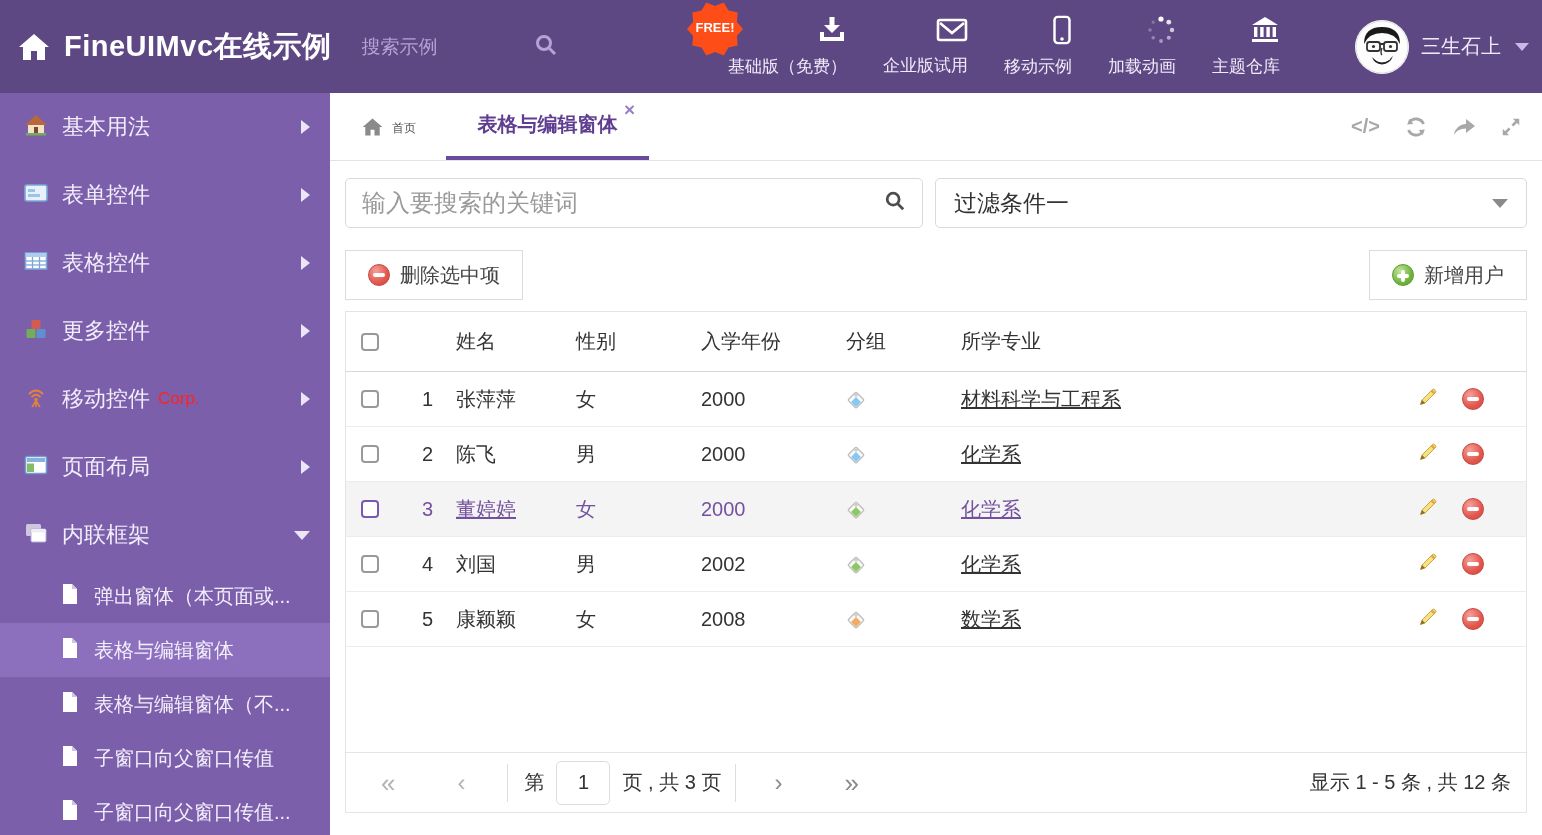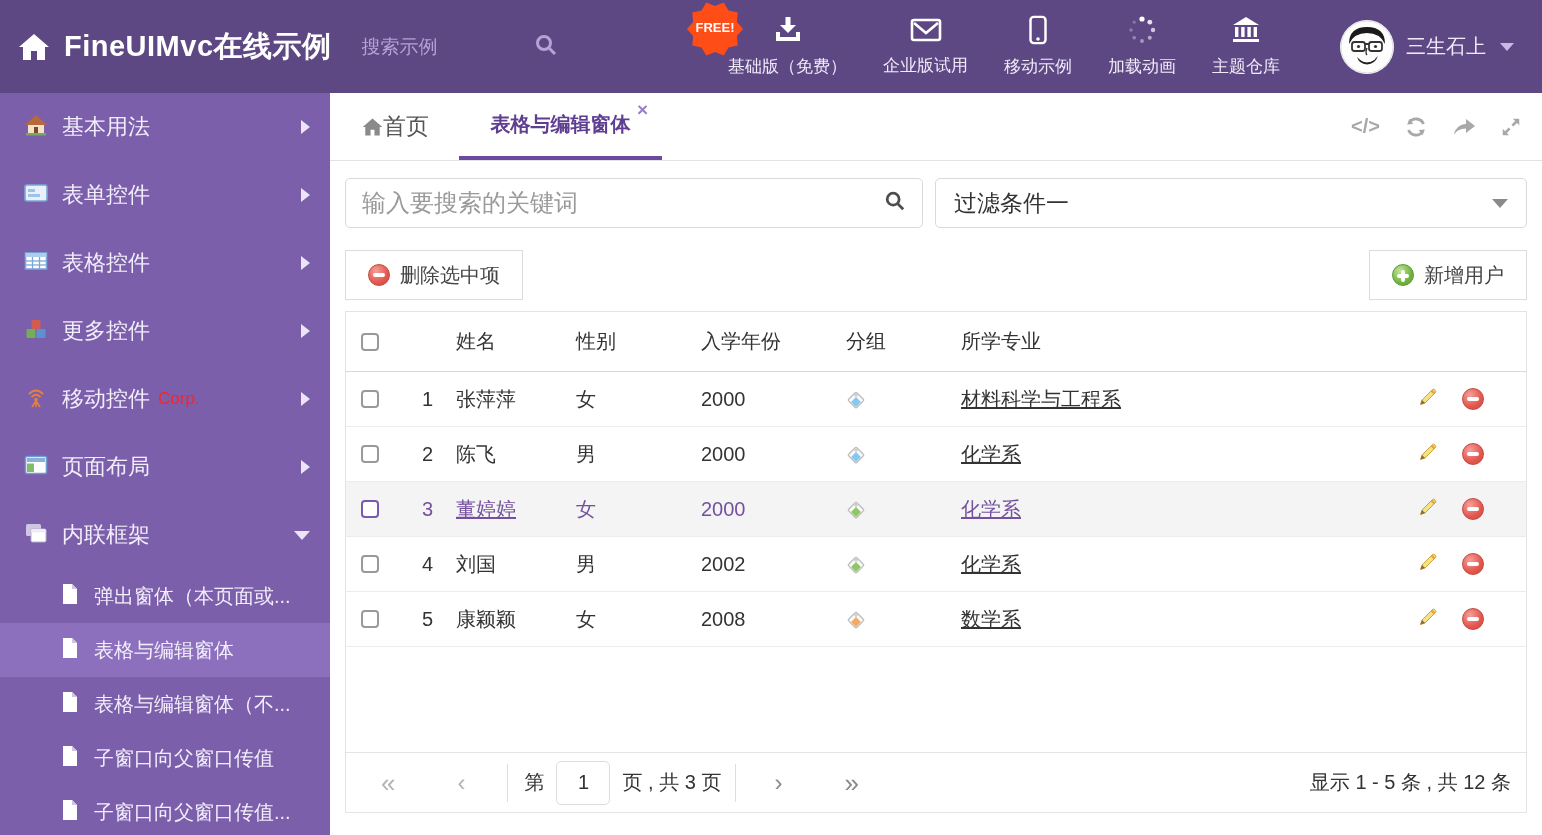--- a/index.html
+++ b/index.html
@@ -13,23 +13,23 @@
   .app-title { margin-left:14px; font-size:29px; font-weight:bold; letter-spacing:.5px; white-space:nowrap; }
   .top-search { margin-left:30px; display:flex; align-items:center; width:215px; }
   .top-search input { background:transparent; border:none; outline:none; color:#e7def5;
     font-size:19px; width:160px; font-family:inherit; }
   .top-search input::placeholder { color:#b5a3d4; }
   .top-search-icon { margin-left:12px; }
   .free-badge { position:absolute; left:686px; top:1px; width:58px; height:56px; }
   .free-badge .fb-text { position:absolute; left:0; top:19px; width:58px; text-align:center;
     font-size:13px; font-weight:bold; color:#fff; }
   .top-nav { position:absolute; left:722px; top:0; height:93px; display:flex; gap:24px; align-items:center; }
-  .nav-item { display:flex; flex-direction:column; align-items:center; gap:6px; cursor:pointer; padding:0 6px; }
+  .nav-item { display:flex; flex-direction:column; align-items:flex-end; gap:6px; cursor:pointer; padding:0 6px; }
   .nav-item .nav-label { font-size:17px; color:#f0eaf9; white-space:nowrap; }
-  .user-area { position:absolute; right:28px; top:0; height:93px; display:flex; align-items:center; gap:12px; }
+  .user-area { position:absolute; right:13px; top:0; height:93px; display:flex; align-items:center; gap:12px; }
   .avatar { width:54px; height:54px; border-radius:50%; overflow:hidden; background:#fff; }
   .username { font-size:20px; color:#efe9f8; }
   .caret-down-w { width:0; height:0; border-left:7px solid transparent; border-right:7px solid transparent;
     border-top:8px solid #cbb8e8; margin-left:2px; }
 
   
   .sidebar { position:absolute; left:0; top:93px; width:330px; height:742px; background:#7c5fab; overflow:hidden; }
   .side-item { height:68px; display:flex; align-items:center; padding:0 20px 0 24px; cursor:pointer; }
   .side-item .s-label { margin-left:14px; font-size:22px; color:#f2edfa; white-space:nowrap; }
   .side-item .s-badge { margin-left:8px; font-size:17px; color:#ff2222; }
@@ -37,21 +37,21 @@
     border-bottom:7px solid transparent; border-left:9px solid #ece5f8; }
   .arrow-down { margin-left:auto; width:0; height:0; border-left:8px solid transparent;
     border-right:8px solid transparent; border-top:9px solid #ece5f8; }
   .side-subitem { height:54px; display:flex; align-items:center; padding-left:60px; cursor:pointer; }
   .side-subitem.selected { background:#8c70bd; }
   .side-subitem .s-label { margin-left:14px; font-size:20px; color:#f2edfa; white-space:nowrap; }
 
   
   .main { position:absolute; left:330px; top:93px; width:1212px; height:742px; background:#fff; }
   .tabbar { height:68px; border-bottom:1px solid #e3e3e3; display:flex; align-items:center; position:relative; }
-  .tab-home { margin-left:32px; display:flex; align-items:center; gap:0; color:#555; font-size:23px; cursor:pointer; }
+  .tab-home { margin-left:32px; display:flex; align-items:flex-end; gap:9px; color:#555; font-size:12px; cursor:pointer; }
   .tab-active { margin-left:30px; width:203px; height:100%; display:flex; align-items:center; justify-content:center;
     border-bottom:4px solid #6a4a9d; color:#5f3e91; font-weight:bold; font-size:20px; position:relative; cursor:pointer; }
   .tab-close { position:absolute; top:6px; right:14px; color:#9a7fc6; font-size:19px; font-weight:bold; cursor:pointer; }
   .tabbar-icons { margin-left:auto; margin-right:20px; display:flex; align-items:center; gap:24px; }
   .tb-icon { color:#a8a8a8; font-size:20px; font-weight:bold; cursor:pointer; display:flex; align-items:center; }
 
   .content { padding:17px 15px 0 15px; }
   .filter-row { display:flex; gap:12px; }
   .search-box { flex:0 0 578px; height:50px; border:1px solid #d9d9d9; border-radius:5px;
     display:flex; align-items:center; padding:0 16px; }

